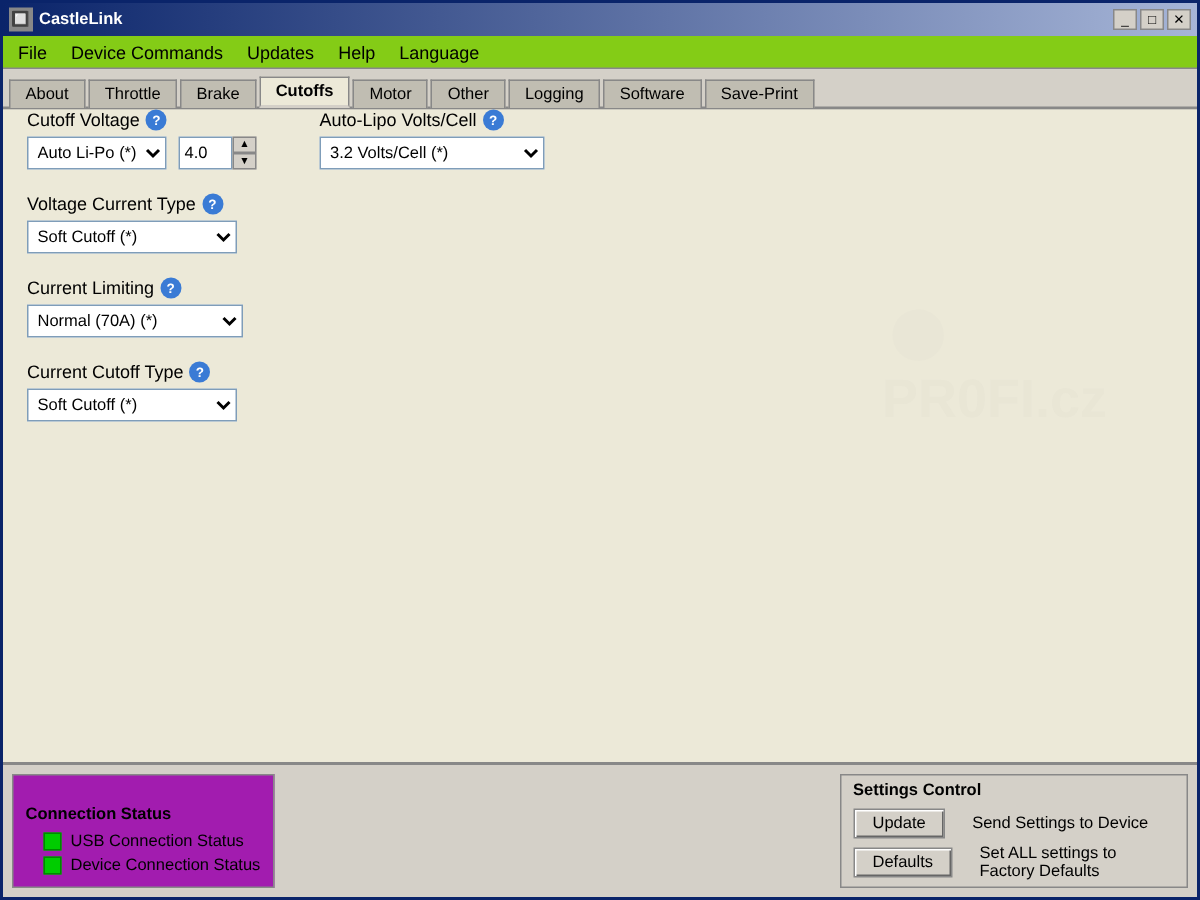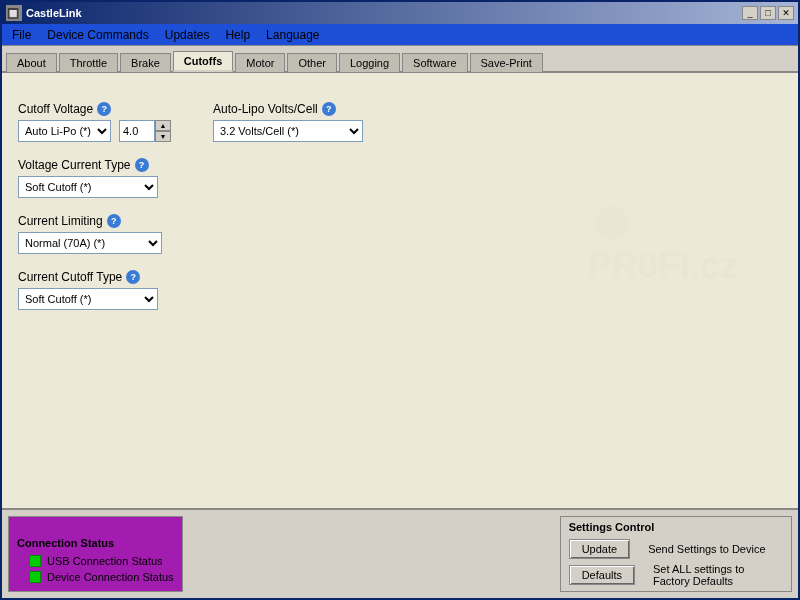--- a/index.html
+++ b/index.html
@@ -49,21 +49,21 @@
       font-size: 9px;
       display: flex;
       align-items: center;
       justify-content: center;
       cursor: pointer;
       color: black;
     }
 
     
     .menu-bar {
-      background: #1d4ed8;
+      background: #84cc16;
       height: 22px;
       display: flex;
       align-items: center;
       padding: 0 2px;
       border-bottom: 1px solid #888;
     }
     .menu-item {
       padding: 2px 8px;
       font-size: 12px;
       cursor: pointer;
@@ -99,21 +99,21 @@
       background: #ece9d8;
     }
     .tab:not(.active) {
       background: #c0bdb2;
     }
 
     
     .main-content {
       background: #ece9d8;
       flex: 1;
-      padding: 29px 16px;
+      padding: 0 16px;
       height: 420px;
       position: relative;
     }
 
     
     .form-group {
       margin-bottom: 16px;
     }
     .form-label {
       font-size: 12px;

